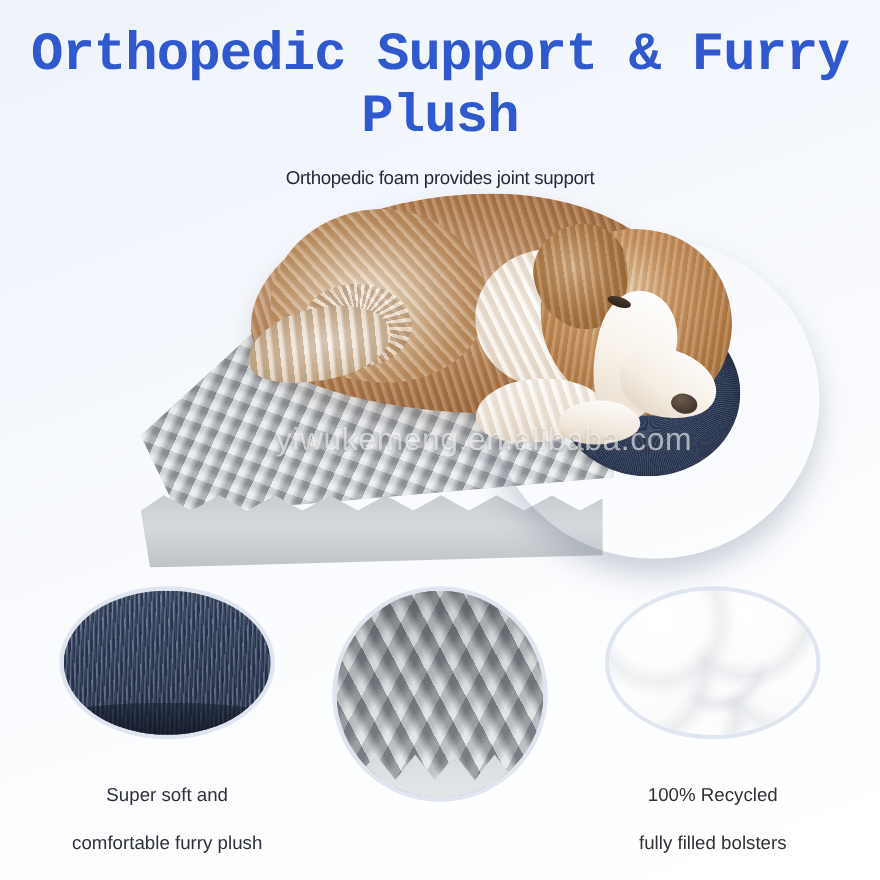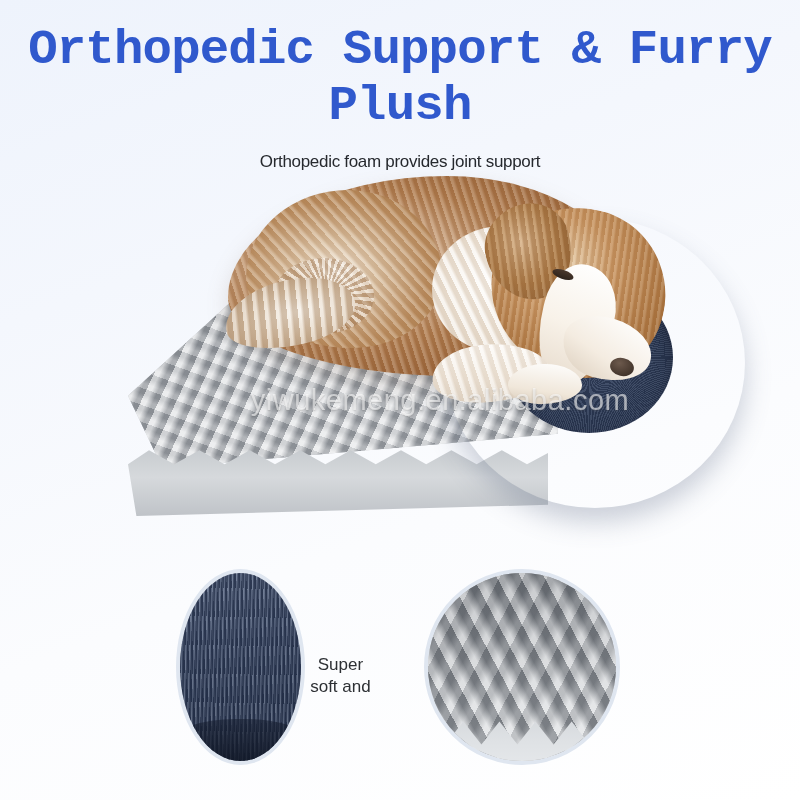--- a/index.html
+++ b/index.html
@@ -237,21 +237,21 @@
 
   
   .features {
     position:absolute;
     left:0; top:533px; width:800px; height:267px;
     display:flex;
     justify-content:center;
     gap:48px;
   }
 
-  .feature { width:200px; display:flex; flex-direction:row; align-items:center; }
+  .feature { width:200px; display:flex; flex-direction:column; align-items:center; }
 
   .circle {
     width:196px; height:196px;
     border-radius:50%;
     border:4px solid #dfe6f0;
     overflow:hidden;
     position:relative;
     background:#fff;
   }
 
@@ -359,24 +359,34 @@
   </div>
 
   <div class="features">
 
     <div class="feature">
       <div class="circle">
         <div class="swatch swatch-plush"></div>
       </div>
       <div class="caption">
         <div>Super soft and</div>
+        <div>comfortable furry plush</div>
       </div>
     </div>
 
     <div class="feature">
       <div class="circle">
         <div class="swatch swatch-foam"></div>
       </div>
     </div>
 
+    <div class="feature">
+      <div class="circle">
+        <div class="swatch swatch-fill"></div>
+      </div>
+      <div class="caption">
+        <div>100%  Recycled</div>
+        <div>fully filled bolsters</div>
+      </div>
+    </div>
 
   </div>
 </div>
 
 </body></html>

